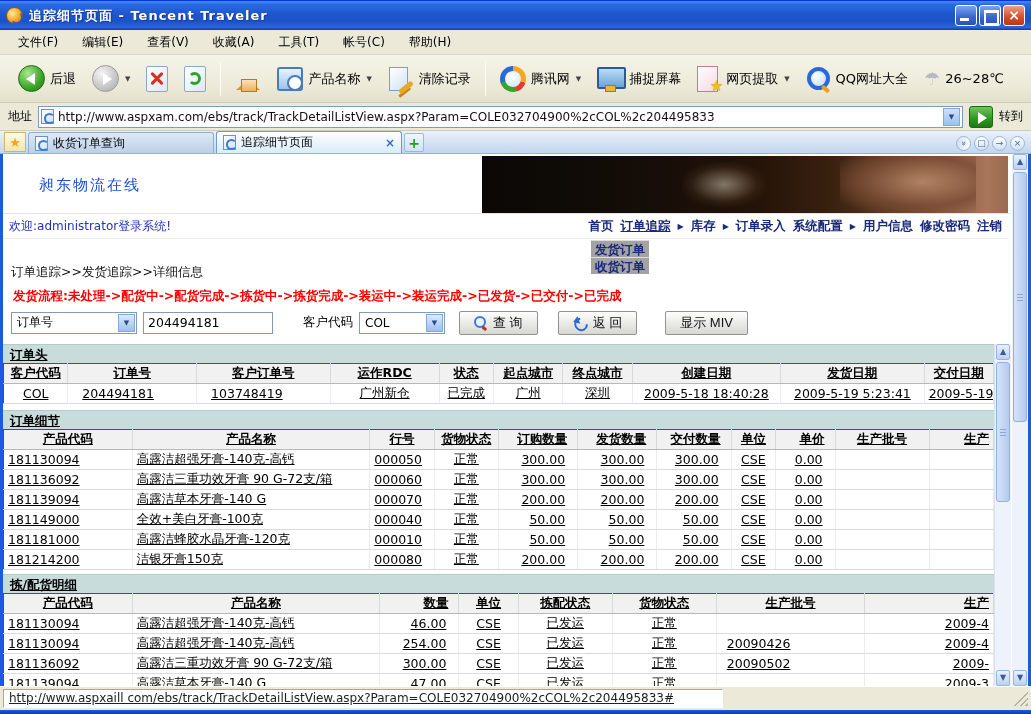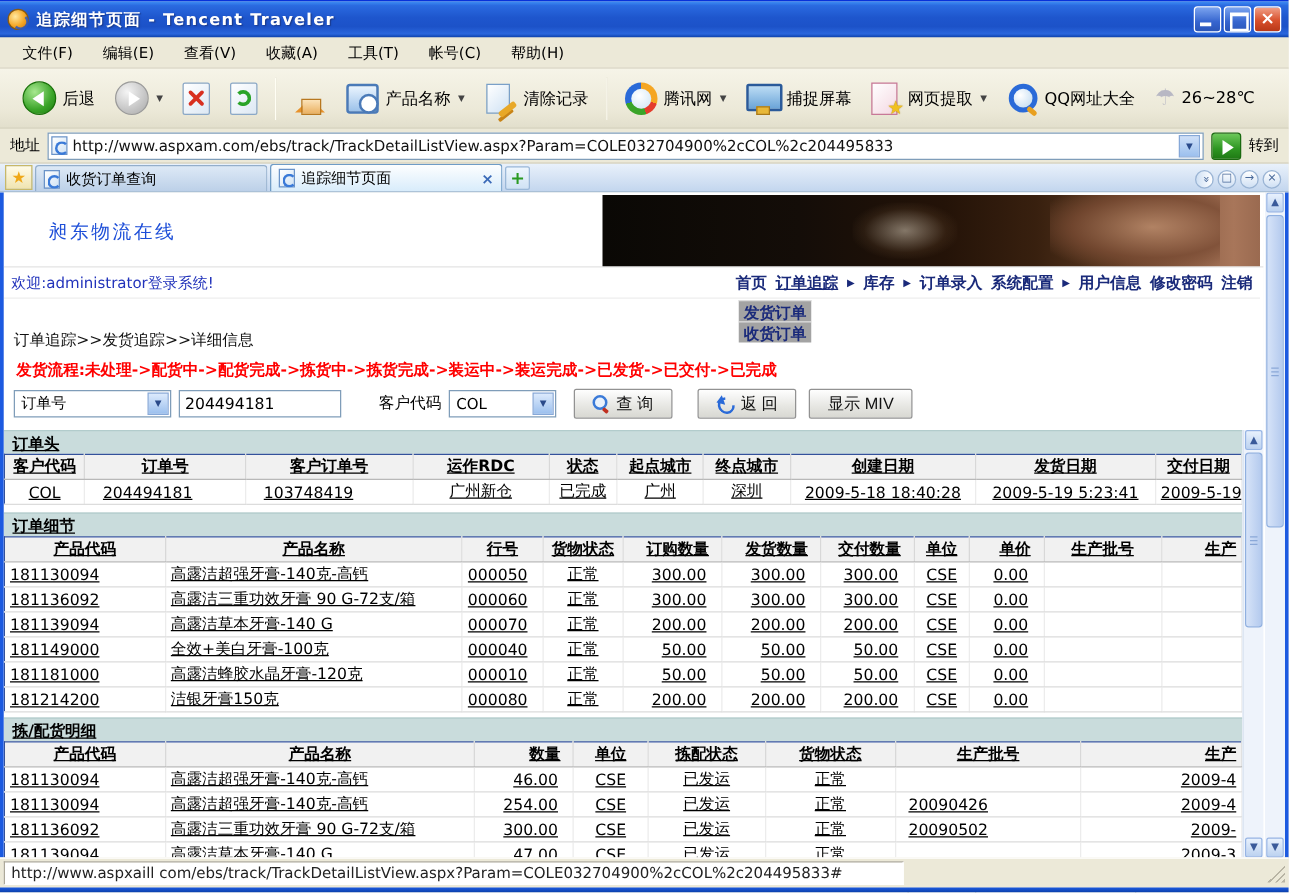--- a/index.html
+++ b/index.html
@@ -118,21 +118,21 @@
   .search-row { position:absolute; left:8px; top:155px; right:10px; height:27px; display:flex; align-items:center; gap:6px;}
   .xp-select { height:22px; background:#fff; border:1px solid #7f9db9; display:flex; align-items:center; justify-content:space-between; padding-left:5px; cursor:pointer;}
   .xp-select .sel-arrow { width:17px; height:18px; margin:1px; background:linear-gradient(180deg,#dceafc,#9cc0ee); border:1px solid #86a8d8; text-align:center; font-size:7px; color:#2a4a8a; line-height:17px;}
   .sel-type { width:126px; } .sel-cust { width:86px; }
   .xp-input { width:130px; height:22px; border:1px solid #7f9db9; padding:0 4px; font-size:12.5px; font-family:inherit;}
   .lbl-cust { margin-left:24px; font-size:12.5px; }
   .xp-btn { height:24px; display:inline-flex; align-items:center; gap:6px; padding:0 14px; font-size:13px; color:#111; cursor:pointer;
     background:linear-gradient(180deg,#fefefe,#e6e6e2 60%,#d8d8d2); border:1px solid #929292; border-radius:2px;}
   .btn-query { margin-left:8px; }
   .btn-back { margin-left:14px; }
-  .btn-miv { margin-left:4px; }
+  .btn-miv { margin-left:22px; }
   .mini-mag { width:13px; height:13px; position:relative; display:inline-block;}
   .mini-mag::before{content:"";position:absolute;left:0;top:0;width:8px;height:8px;border-radius:50%;border:2px solid #3a7ad8;background:#eaf2fc;}
   .mini-mag::after{content:"";position:absolute;right:0;bottom:0;width:5px;height:2.5px;background:#c03020;transform:rotate(40deg);border-radius:1px;}
   .mini-return { width:14px; height:12px; position:relative; display:inline-block;}
   .mini-return::before{content:"";position:absolute;left:1px;top:1px;width:10px;height:9px;border:2.5px solid #2a6ad8;border-radius:50%;border-top-color:transparent;transform:rotate(40deg);}
   .mini-return::after{content:"";position:absolute;left:0;top:0;width:0;height:0;border:4px solid transparent;border-right:6px solid #2a6ad8;border-left:0;transform:rotate(-20deg);}
 
   
   .tables-pane { position:absolute; left:0; top:190px; right:0; bottom:0; display:flex; overflow:hidden;text-decoration:underline;}
   .tables { flex:1; overflow:hidden; }
@@ -170,21 +170,21 @@
   
   .sb { width:17px; background:#eef3fb; border-left:1px solid #d8e2f0; position:relative; flex:0 0 auto;}
   .sb-btn { position:absolute; left:1px; right:1px; height:16px; background:linear-gradient(180deg,#e8f1fd,#bcd2f0); border:1px solid #96b4e4; border-radius:2px; color:#3a5a9a; font-size:8px; text-align:center; line-height:14px; cursor:pointer;}
   .sb-btn.up { top:0; } .sb-btn.down { bottom:0; }
   .sb-thumb { position:absolute; left:1px; right:1px; background:linear-gradient(90deg,#d6e3f8,#b4caee); border:1px solid #90b0e0; border-radius:3px; cursor:grab;}
   .sb-thumb::after{content:"";position:absolute;left:3px;right:3px;top:50%;height:1px;box-shadow:0 -3px 0 #8aa8d8,0 0 0 #8aa8d8,0 3px 0 #8aa8d8;background:#8aa8d8;}
   .sb-outer { width:17px; background:#eef3fb; border-left:1px solid #fff; position:relative; flex:0 0 auto;}
 
   
   .statusbar { height:24px; display:flex; align-items:center; background:#ece9d8; border-top:1px solid #fff; padding:2px 3px; gap:3px; font-size:12px;}
-  .st-url { flex:1; height:19px; background:#fff; border:1px solid #aca899; border-right-color:#fff; border-bottom-color:#fff; padding:0 5px; line-height:17px; color:#222; white-space:nowrap; overflow:hidden;}
+  .st-url { flex:1; height:19px; background:#fff; border:1px solid #aca899; border-right-color:#fff; border-bottom-color:#fff; padding:0 5px; line-height:17px; color:#222; white-space:nowrap; overflow:hidden;text-decoration:underline;}
   .st-seg { height:19px; display:flex; align-items:center; gap:4px; padding:0 7px; border-left:1px solid #cdc9b8; border-right:1px solid #fffef4; white-space:nowrap;margin-top:48px;}
   .block-ic { color:#d03028; font-size:13px; line-height:1; }
   .zoom-ic { width:12px; height:12px; position:relative; display:inline-block;}
   .zoom-ic::before{content:"";position:absolute;left:0;top:0;width:8px;height:8px;border-radius:50%;border:2px solid #3a7ad8;}
   .zoom-ic::after{content:"";position:absolute;right:0;bottom:0;width:5px;height:2px;background:#3a7ad8;transform:rotate(40deg);}
   .grip { width:14px; height:14px; margin-left:2px; background:
     linear-gradient(135deg,transparent 50%,#b8b4a4 50%,#b8b4a4 57%,transparent 57%,transparent 70%,#b8b4a4 70%,#b8b4a4 77%,transparent 77%,transparent 88%,#b8b4a4 88%);}
   .bottom-edge { height:4px; background:linear-gradient(180deg,#1c5ae0,#0a3ea8); }
 </style>
 </head>

